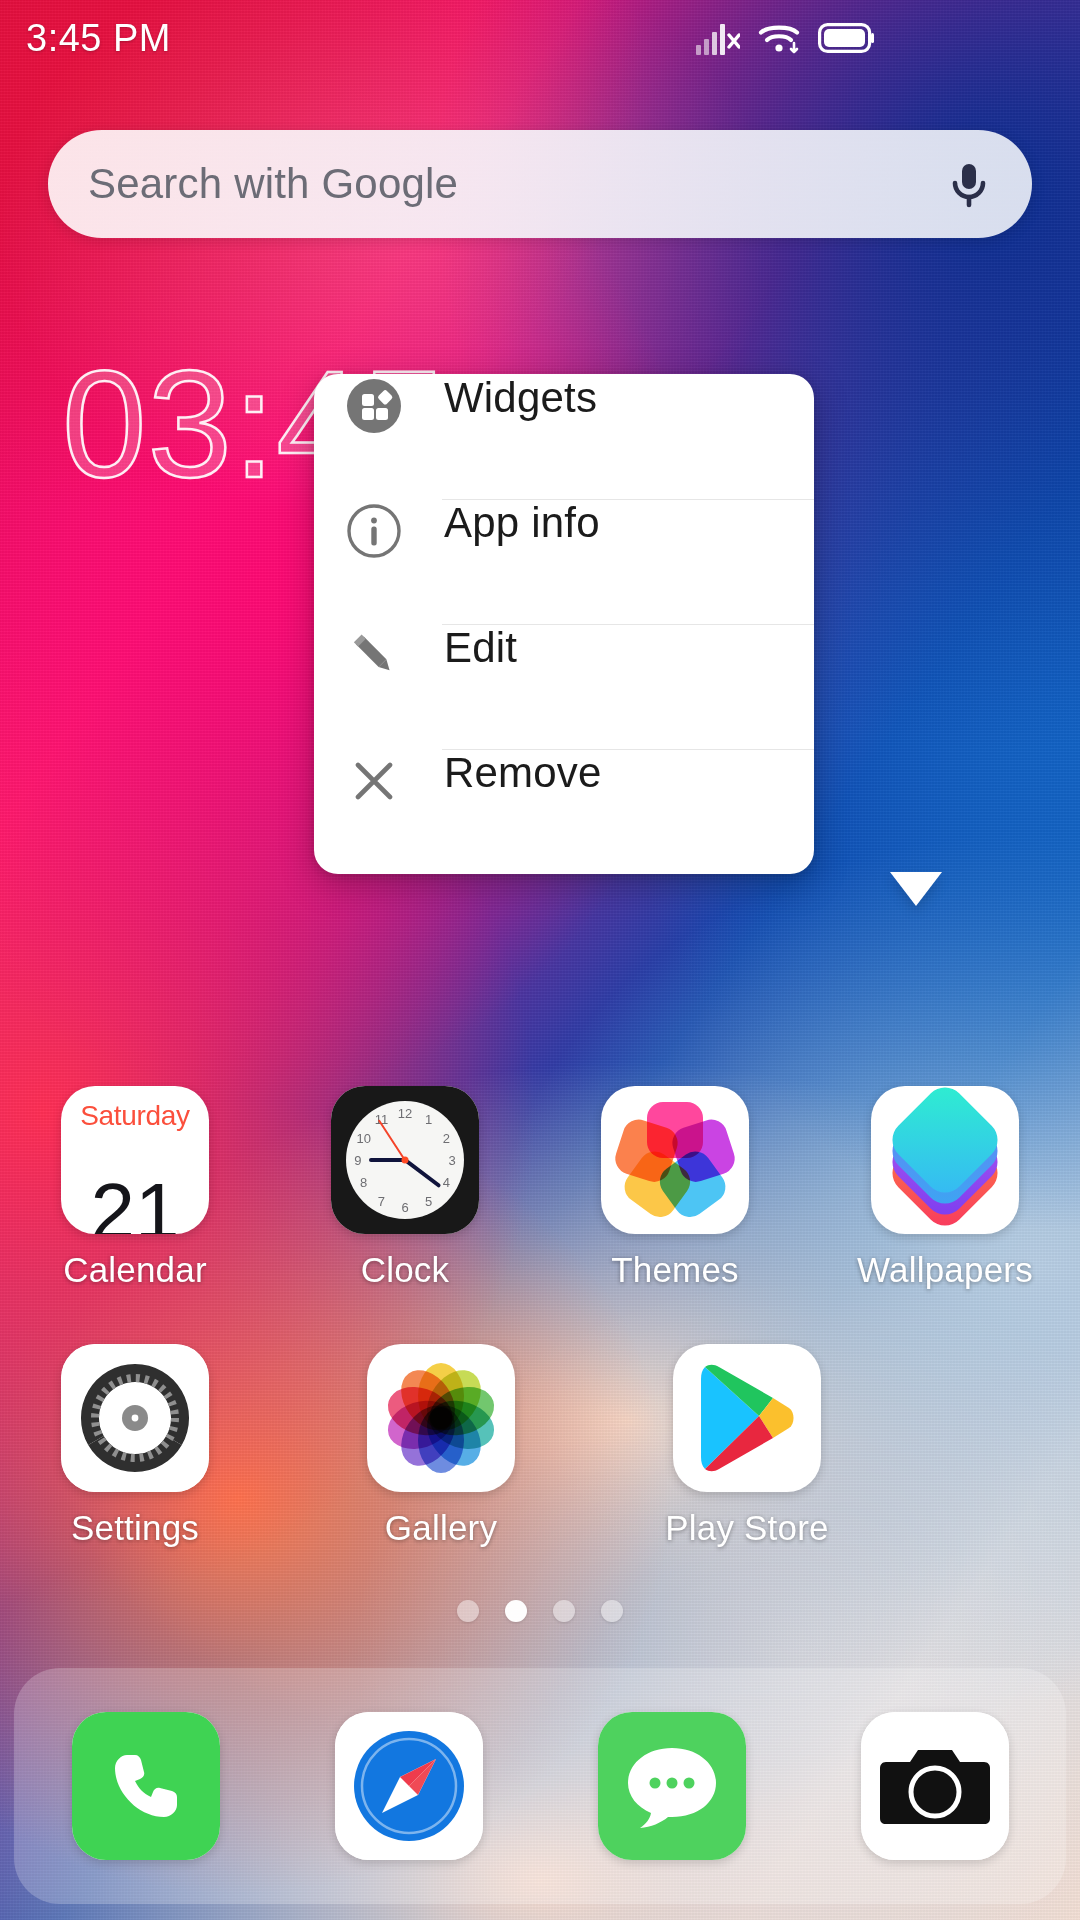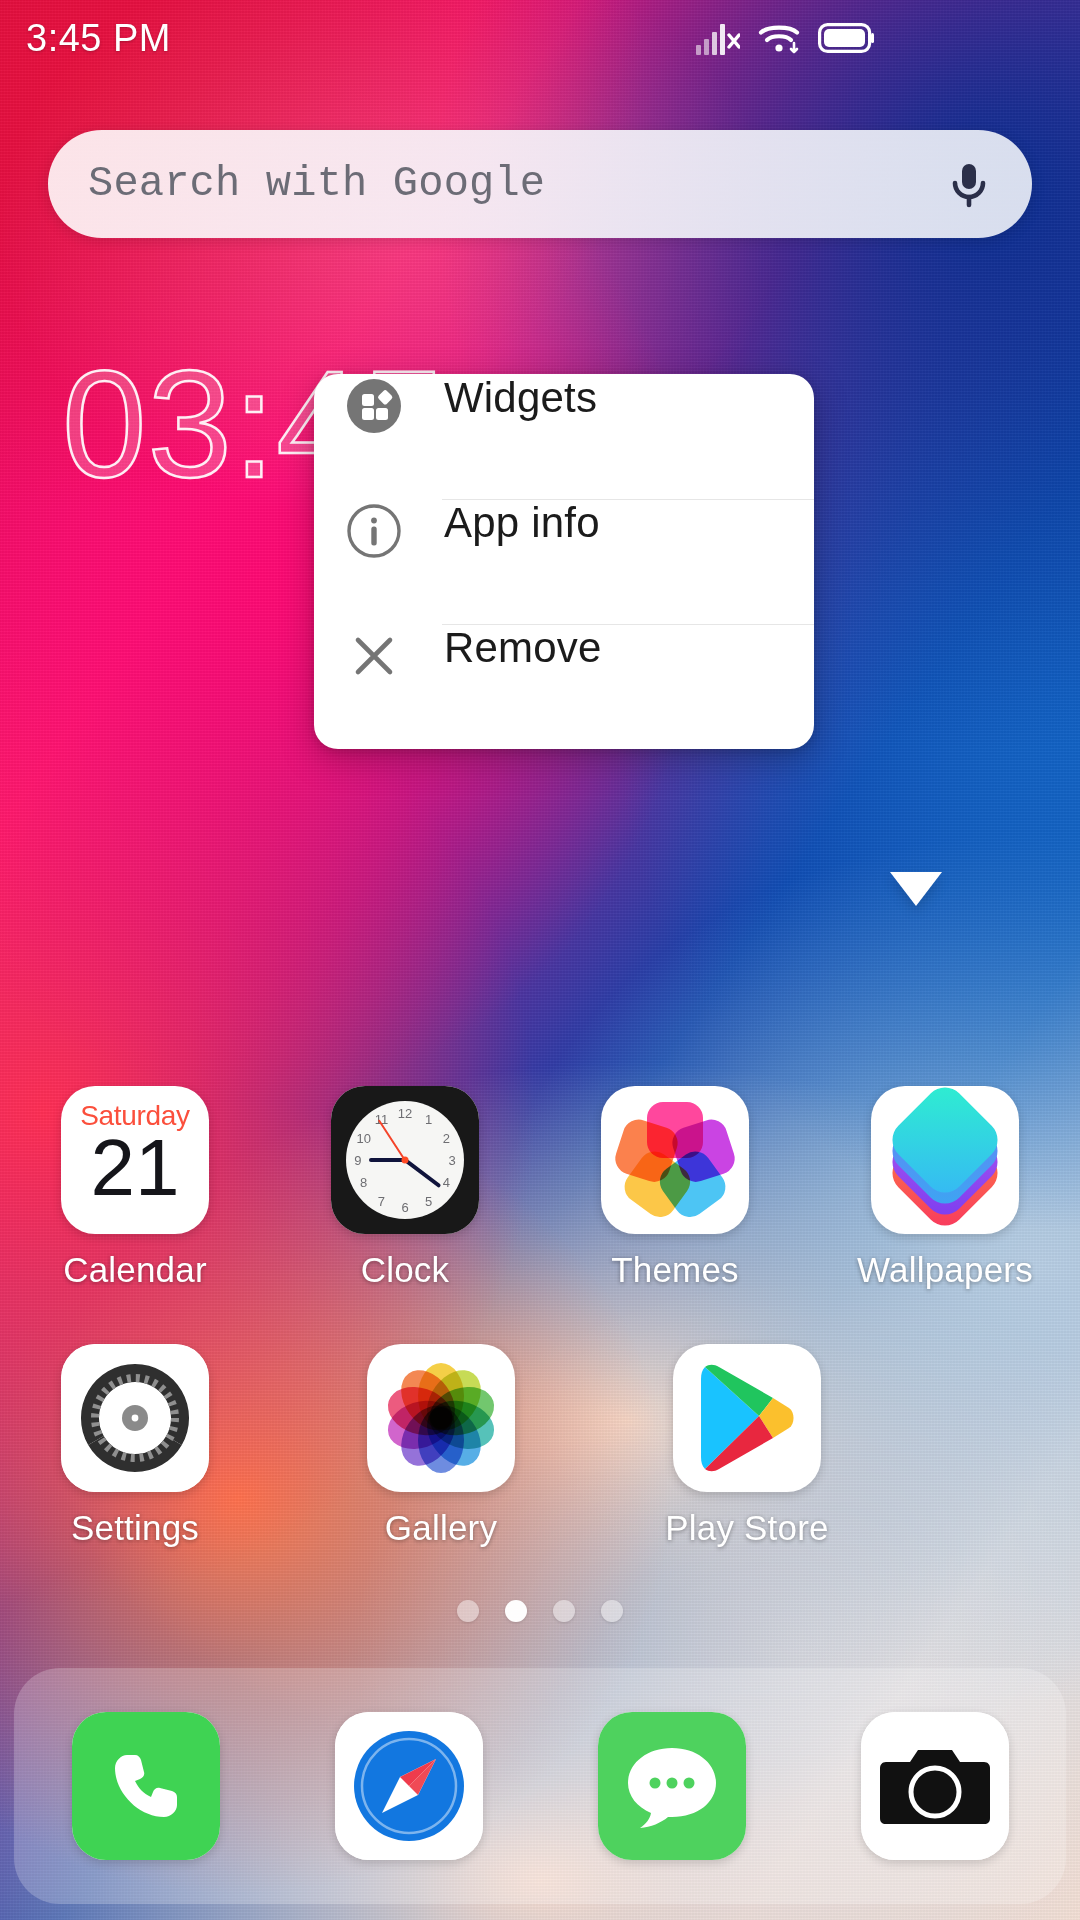--- a/index.html
+++ b/index.html
@@ -55,21 +55,21 @@
 
   
   #searchbar {
     position:absolute; left:48px; top:130px; width:984px; height:108px;
     border-radius:54px; z-index:40;
     background:linear-gradient(100deg, rgba(255,250,250,0.90) 0%, rgba(246,245,250,0.92) 45%, rgba(231,235,245,0.93) 100%);
     box-shadow:0 3px 14px rgba(0,0,0,0.13);
     display:flex; align-items:center; padding:0 34px 0 40px;
   }
   #search-placeholder {
-    flex:1; color:#6c6c76; font-size:42px; letter-spacing:0.2px;font-family:Liberation Mono, monospace;
+    flex:1; color:#6c6c76; font-size:42px; letter-spacing:0.2px;
   }
   #mic-icon { width:58px; height:58px; flex:0 0 58px; }
 
   
   #clock-widget {
     position:absolute; left:62px; top:348px; z-index:20;
     font-size:152px; line-height:1; letter-spacing:1px;
     color:transparent;
     -webkit-text-stroke:2.5px rgba(255,255,255,0.92);
     font-family:"Liberation Sans", sans-serif;
@@ -118,21 +118,21 @@
     overflow:hidden; box-shadow:0 3px 10px rgba(0,0,0,0.17);
     background:#ffffff;
   }
   .app-label {
     margin-top:16px; font-size:35px; color:#ffffff; letter-spacing:0.2px;
     text-shadow:0 1px 4px rgba(0,0,0,0.38); white-space:nowrap;
   }
   .row2 { margin-top:54px;gap:36px; }
 
   
-  .ic-cal { display:flex; flex-direction:column; align-items:center; justify-content:flex-start; padding-top:14px; height:100%; }
+  .ic-cal { display:flex; flex-direction:column; align-items:center; justify-content:flex-start; padding-top:14px; height:100%;gap:44px; }
   .ic-cal-day { color:#fb4f3c; font-size:28px; letter-spacing:-0.3px; }
   .ic-cal-num { color:#15151a; font-size:80px; font-weight:300; line-height:0.96; margin-top:-2px; }
 
   
   .ic-clock { background:#181818; width:100%; height:100%; display:flex; align-items:center; justify-content:center; }
   .clk-face { width:118px; height:118px; border-radius:50%; background:#f6f6f4; position:relative; }
   .clk-num { position:absolute; font-size:13px; color:#6e6e72; transform:translate(-50%,-50%); }
   .clk-hand { position:absolute; left:50%; top:50%; transform-origin:0 50%; border-radius:2px; }
   .clk-hub { position:absolute; left:50%; top:50%; width:7px; height:7px; border-radius:50%; background:#ff4a24; transform:translate(-50%,-50%); }
 
@@ -257,20 +257,32 @@
     <span class="mi-icon">
       <svg width="64" height="64" viewBox="0 0 64 64">
         <circle cx="32" cy="32" r="25" fill="none" stroke="#757575" stroke-width="3.4"></circle>
         <circle cx="32" cy="21.5" r="2.9" fill="#757575"></circle>
         <rect x="29.3" y="27.5" width="5.4" height="19" rx="2.5" fill="#757575"></rect>
       </svg>
     </span>
     <span class="mi-label">App info</span>
   </div>
 
+  <div class="menu-item">
+    <span class="mi-icon">
+      <svg width="64" height="64" viewBox="0 0 64 64">
+        <g transform="rotate(-45 32 32)">
+          <rect x="27.5" y="11" width="11" height="32" fill="#757575"></rect>
+          <rect x="27.5" y="8" width="11" height="6" fill="#9a9a9a"></rect>
+          <path d="M27.5 43 L38.5 43 L33 53 Z" fill="#757575"></path>
+        </g>
+      </svg>
+    </span>
+    <span class="mi-label">Edit</span>
+  </div>
 
   <div class="menu-item">
     <span class="mi-icon">
       <svg width="64" height="64" viewBox="0 0 64 64">
         <path d="M16 16 L48 48 M48 16 L16 48" stroke="#757575" stroke-width="4.6" stroke-linecap="round"></path>
       </svg>
     </span>
     <span class="mi-label">Remove</span>
   </div>
 

